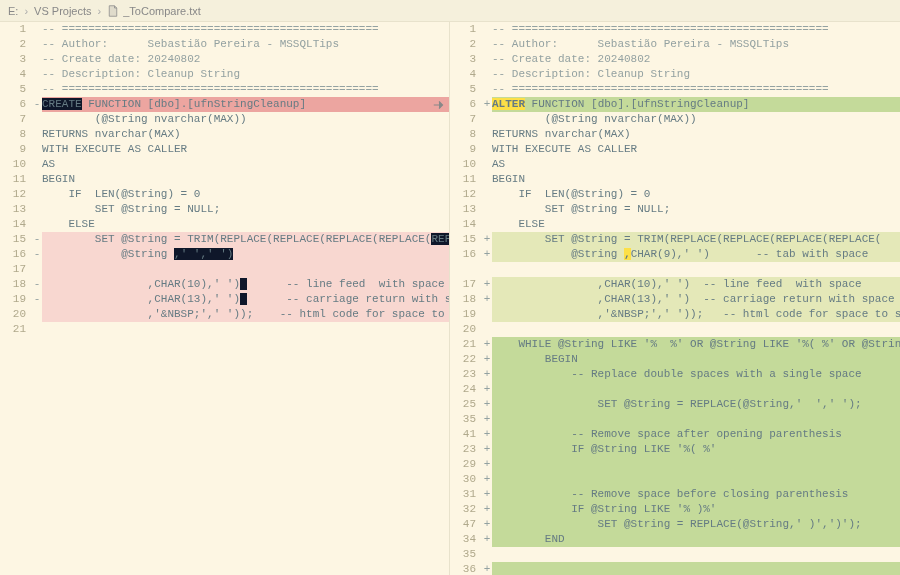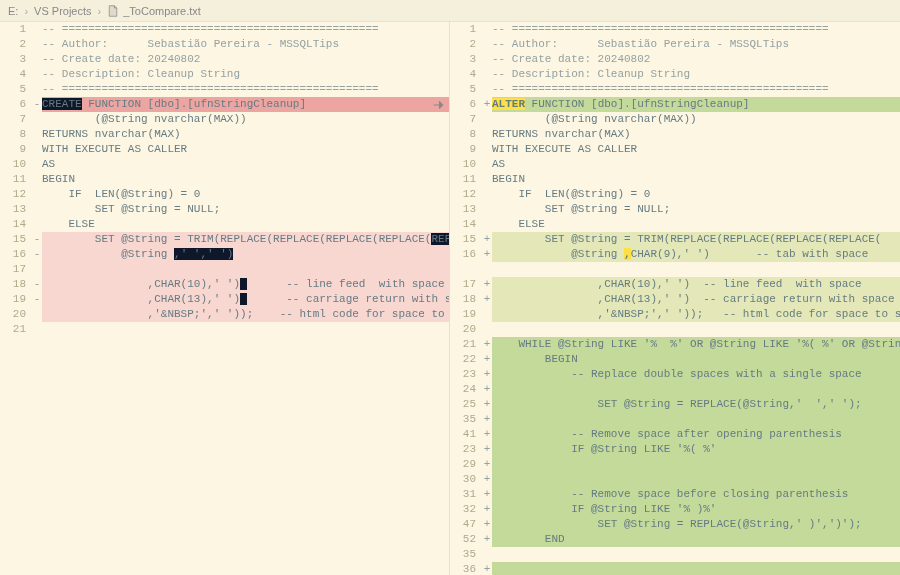--- a/index.html
+++ b/index.html
@@ -193,18 +193,18 @@
         <div class="row"><span class="lnum">24</span><span class="marker">+</span><span class="content"><span class="hl hl-add-strong"></span></span></div>
         <div class="row"><span class="lnum">25</span><span class="marker">+</span><span class="content"><span class="hl hl-add-strong"></span><span class="txt">                SET @String = REPLACE(@String,'  ',' ');</span></span></div>
         <div class="row"><span class="lnum">35</span><span class="marker">+</span><span class="content"><span class="hl hl-add-strong"></span><span class="txt"></span></span></div>
         <div class="row"><span class="lnum">41</span><span class="marker">+</span><span class="content"><span class="hl hl-add-strong"></span><span class="txt">            -- Remove space after opening parenthesis</span></span></div>
         <div class="row"><span class="lnum">23</span><span class="marker">+</span><span class="content"><span class="hl hl-add-strong"></span><span class="txt">            IF @String LIKE '%( %'</span></span></div>
         <div class="row"><span class="lnum">29</span><span class="marker">+</span><span class="content"><span class="hl hl-add-strong"></span></span></div>
         <div class="row"><span class="lnum">30</span><span class="marker">+</span><span class="content"><span class="hl hl-add-strong"></span><span class="txt"></span></span></div>
         <div class="row"><span class="lnum">31</span><span class="marker">+</span><span class="content"><span class="hl hl-add-strong"></span><span class="txt">            -- Remove space before closing parenthesis</span></span></div>
         <div class="row"><span class="lnum">32</span><span class="marker">+</span><span class="content"><span class="hl hl-add-strong"></span><span class="txt">            IF @String LIKE '% )%'</span></span></div>
         <div class="row"><span class="lnum">47</span><span class="marker">+</span><span class="content"><span class="hl hl-add-strong"></span><span class="txt">                SET @String = REPLACE(@String,' )',')');</span></span></div>
-        <div class="row"><span class="lnum">52</span><span class="marker">+</span><span class="content"><span class="hl hl-add-strong"></span><span class="txt">        END</span></span></div>
+        <div class="row"><span class="lnum">34</span><span class="marker">+</span><span class="content"><span class="hl hl-add-strong"></span><span class="txt">        END</span></span></div>
         <div class="row"><span class="lnum">35</span><span class="marker"></span><span class="content"><span class="txt"></span></span></div>
         <div class="row"><span class="lnum">36</span><span class="marker">+</span><span class="content"><span class="hl hl-add-strong"></span><span class="txt"></span></span></div>
       </div>
   </div>
 </div>
 
 </body></html>

